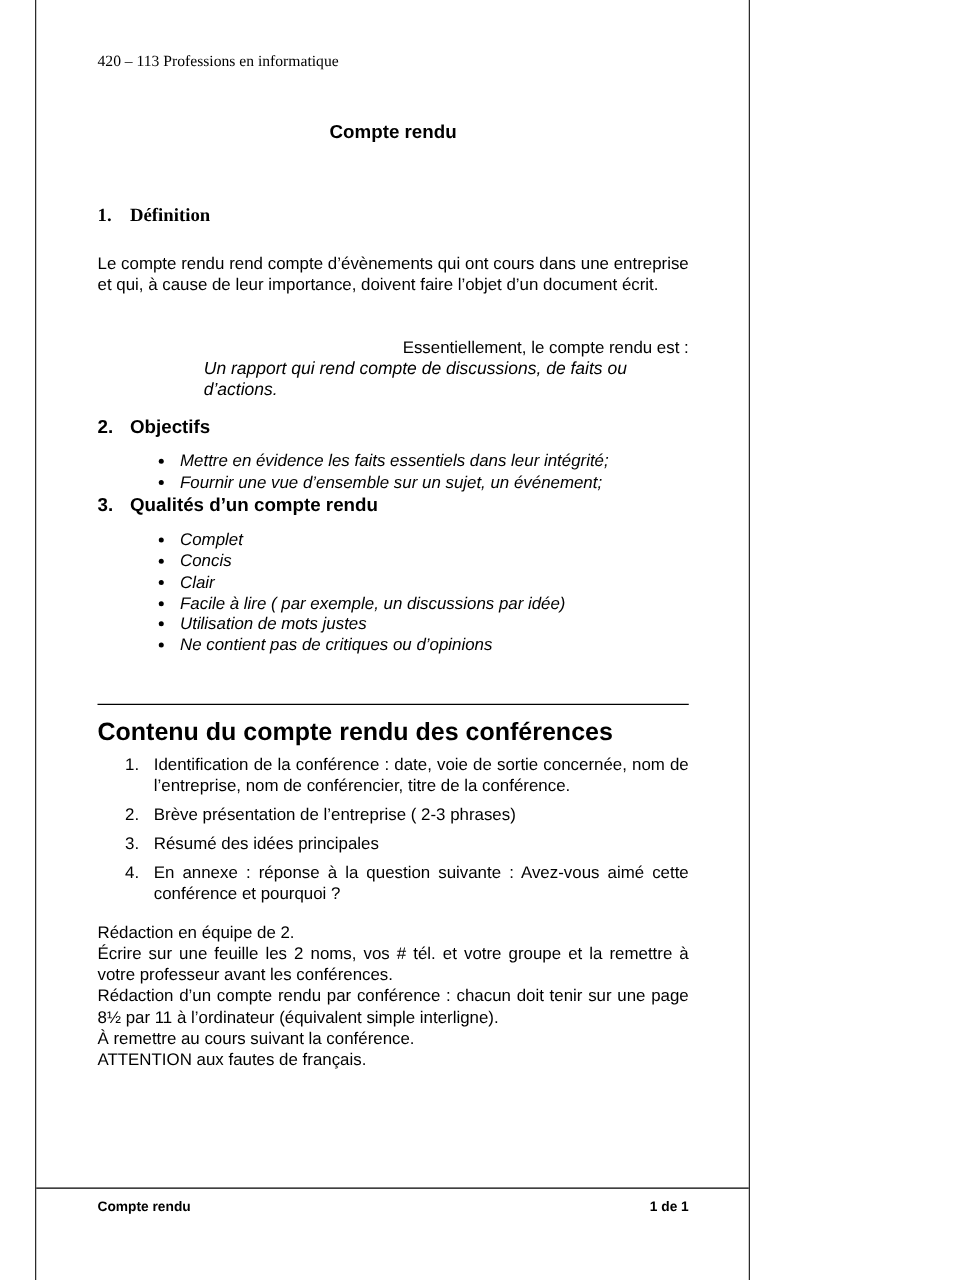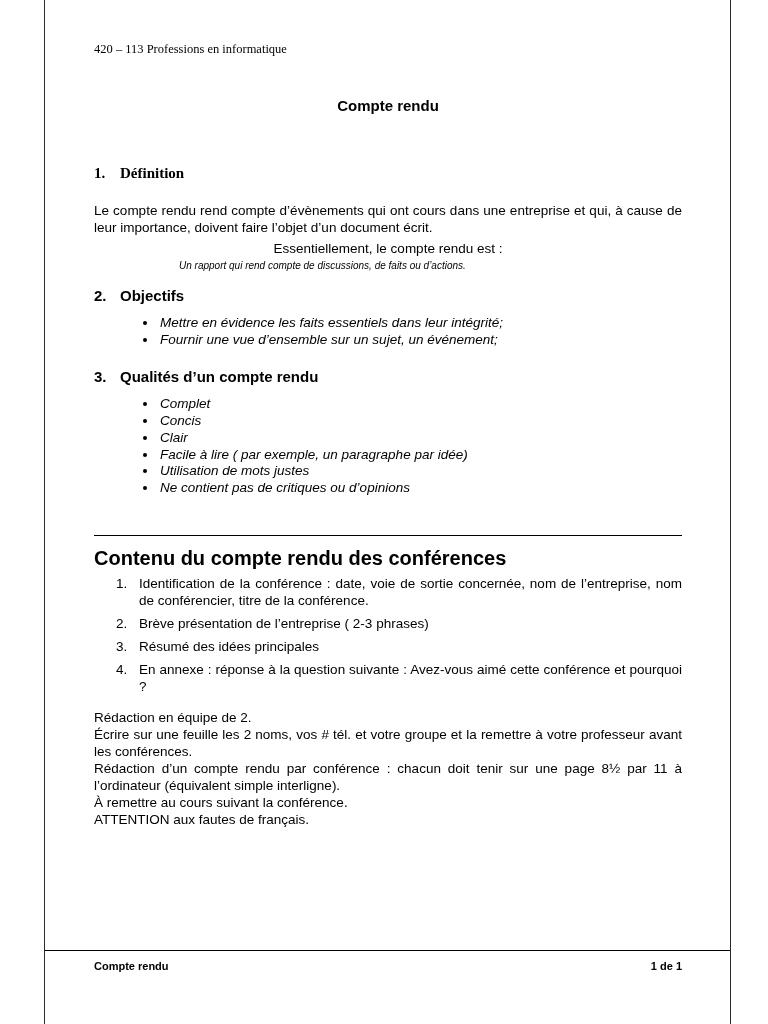--- a/index.html
+++ b/index.html
@@ -6,22 +6,22 @@
   html, body { background: #ffffff; }
   body {
     width: 768px; height: 1024px;
     position: relative;
     font-family: "Liberation Sans", sans-serif;
     color: #000;
     overflow: hidden;
   }
   .frame {
     position: absolute;
-    left: 44px; top: 0;
-    width: 687px; height: 1024px;
+    left: 28px; top: 0;
+    width: 572px; height: 1024px;
     border-left: 1px solid #2b2b2b;
     border-right: 1px solid #2b2b2b;
     background: #fff;
   }
   .content { padding: 42px 48px 0 49px; }
 
   .doc-header {
     font-family: "Liberation Serif", serif;
     font-size: 12.5px;
     line-height: 15px;
@@ -30,32 +30,32 @@
     margin-top: 40px;
     font-size: 15px;
     font-weight: bold;
     text-align: center;
   }
 
   .sec-heading { font-size: 15px; font-weight: bold; line-height: 18px; }
   .sec-num { display: inline-block; width: 26px; }
   .h-def  { margin-top: 50px; font-family: Liberation Serif, serif; }
   .h-obj  { margin-top: 13px; }
-  .h-qual { margin-top: 20px; }
+  .h-qual { margin-top: 2px; }
   .h-cons { margin-top: 30px; }
 
   .para {
     font-size: 13.5px;
     line-height: 17px;
     margin-top: 20px;
     text-align: justify;
   }
-  .lead { margin-top: 4px; text-align: center; }
+  .lead { margin-top: 33px; text-align: right; }
   .quote {
-    font-size: 10px;
+    font-size: 14px;
     line-height: 17px;
     font-style: italic;
     margin-left: 85px;
   }
 
   .bullets { margin-top: 10px; list-style: disc; font-style: italic; }
   .bullets li {
     margin-left: 64px;
     padding-left: 2px;
     font-size: 13.5px;
@@ -124,21 +124,21 @@
       <li>Fournir une vue d’ensemble sur un sujet, un événement;</li>
     </ul>
 
     <div class="sec-heading h-qual">
       <span class="sec-num">3.</span><span>Qualités d’un compte rendu</span>
     </div>
     <ul class="bullets">
       <li>Complet</li>
       <li>Concis</li>
       <li>Clair</li>
-      <li>Facile à lire ( par exemple, un paragraphe par idée)</li>
+      <li>Facile à lire ( par exemple, un discussions par idée)</li>
       <li>Utilisation de mots justes</li>
       <li>Ne contient pas de critiques ou d’opinions</li>
     </ul>
 
     <div class="divider"></div>
 
     <div class="sub-heading">Contenu du compte rendu des conférences</div>
     <div class="num-list">
       <div class="num-item gap">
         <span class="num">1.</span>

